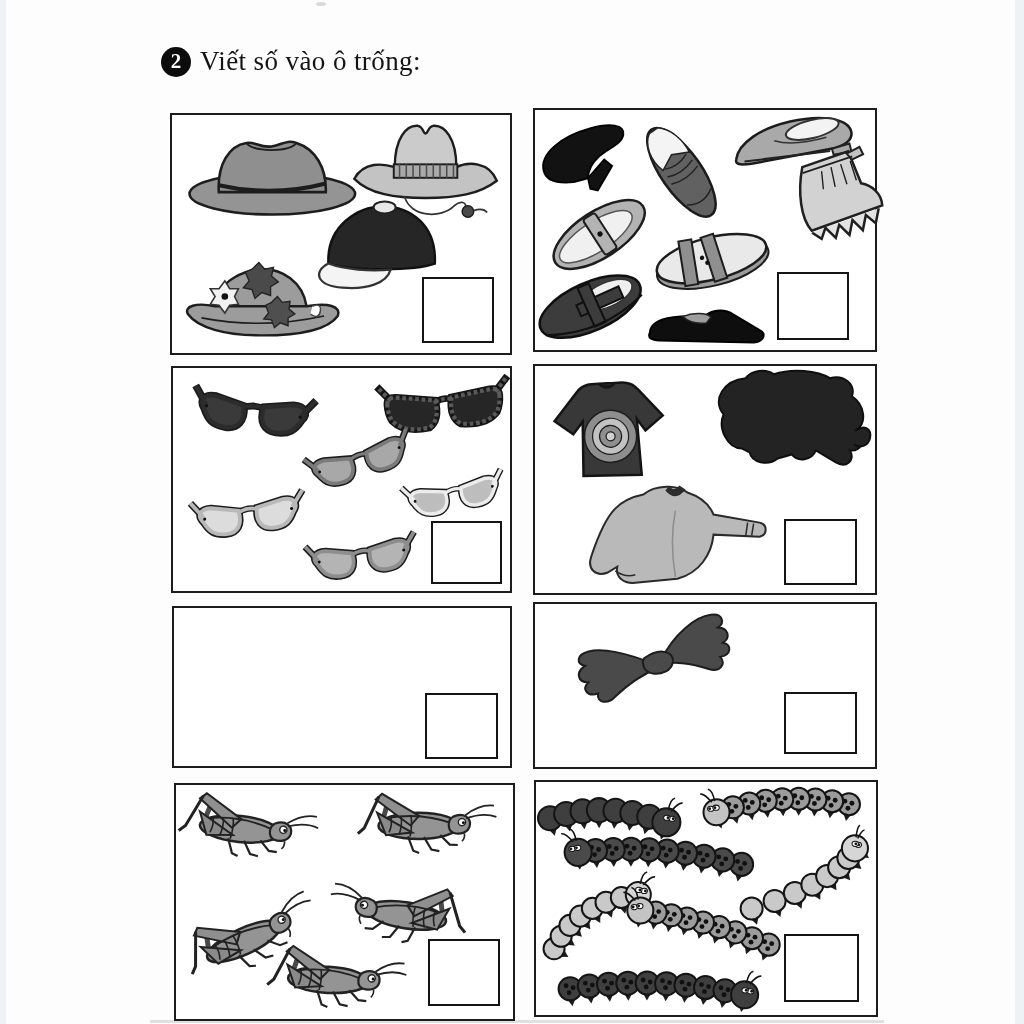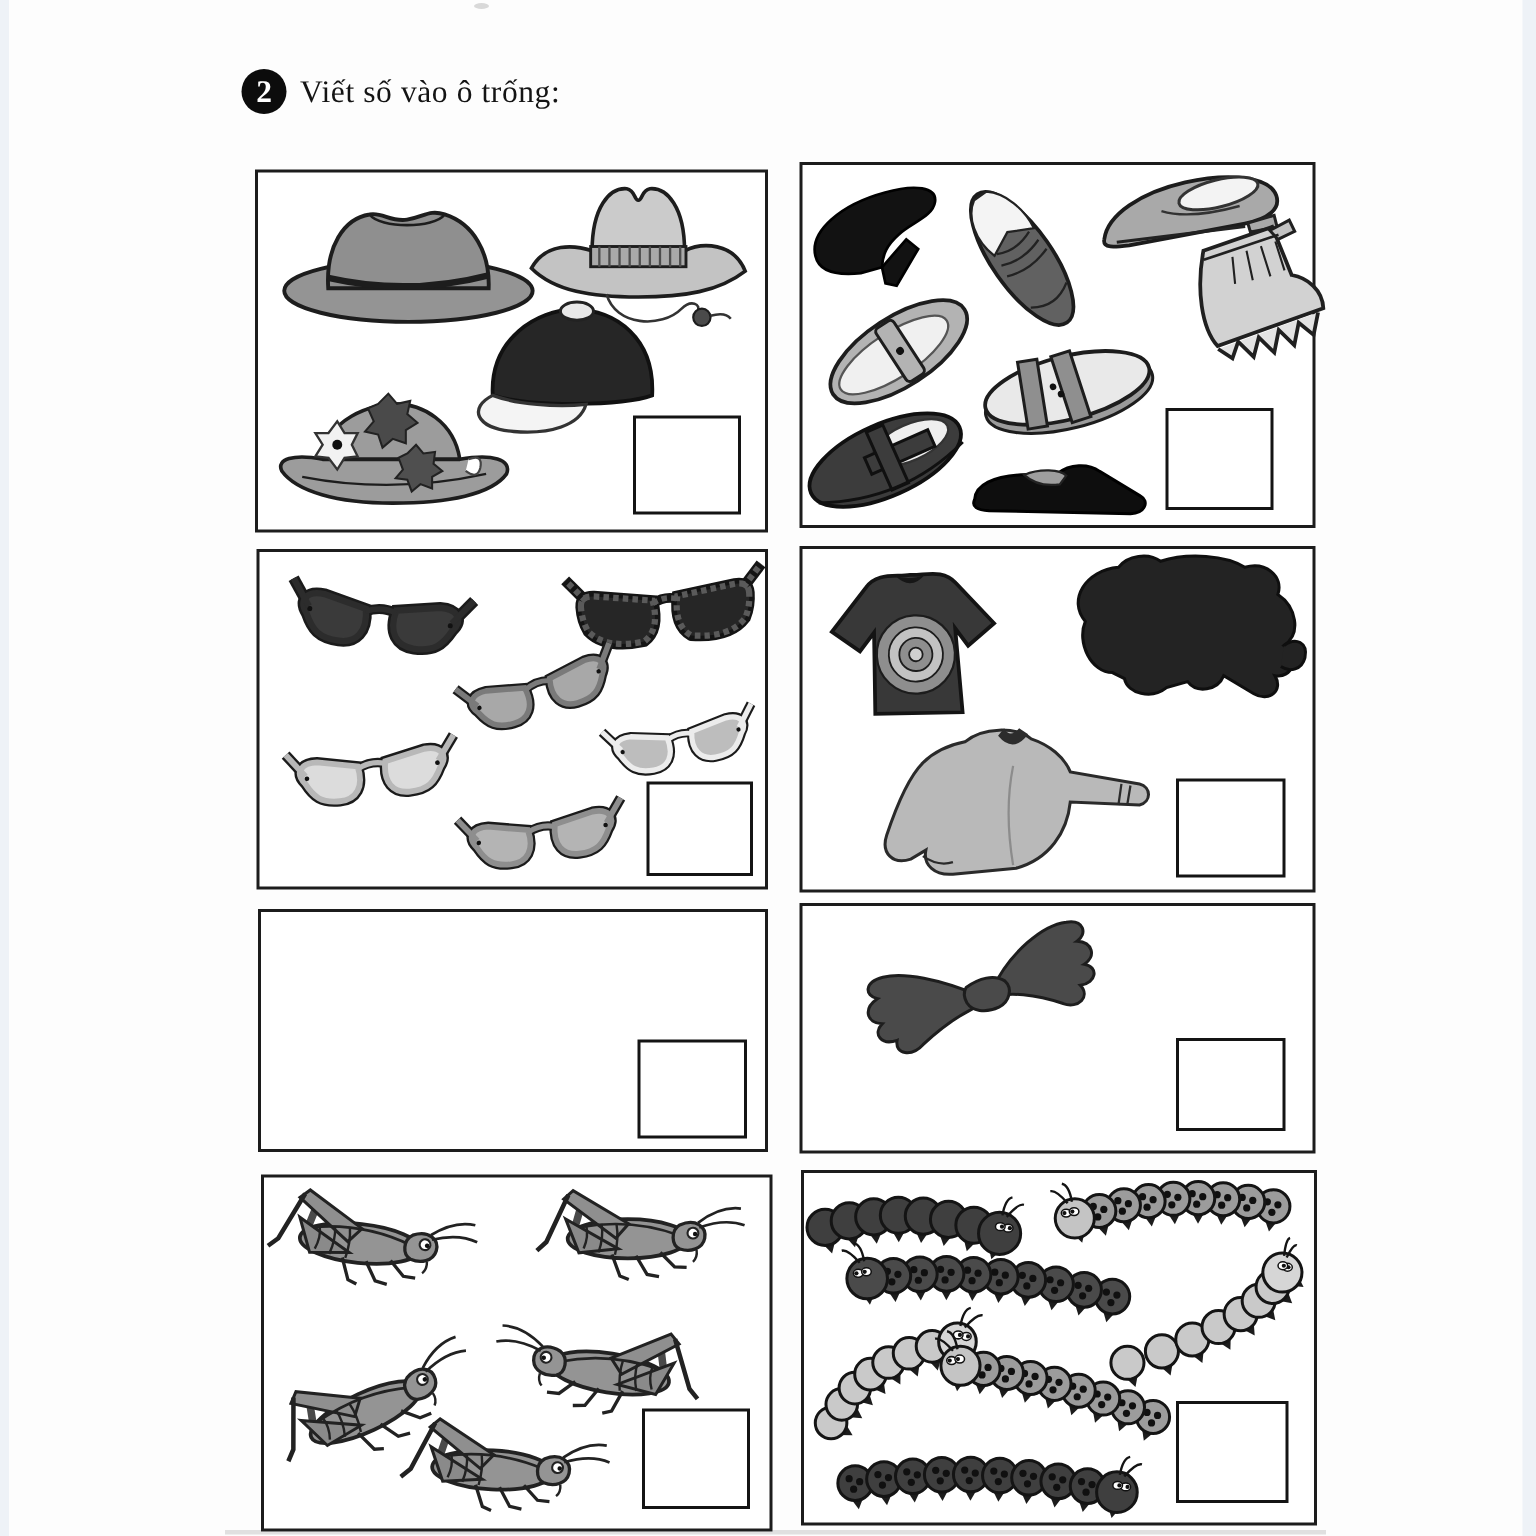--- a/index.html
+++ b/index.html
@@ -6,21 +6,21 @@
   .page{position:relative;width:1024px;height:1024px;background:#fdfdfd;overflow:hidden;
         font-family:"Liberation Serif",serif;}
   .edge-left{position:absolute;left:0;top:0;bottom:0;width:6px;background:#eef2f7;}
   .edge-right{position:absolute;right:0;top:0;bottom:0;width:9px;background:#eef2f7;}
   .scan-bottom{position:absolute;left:150px;right:140px;bottom:1px;height:3px;background:#c9c9c9;opacity:.55;}
   .speck{position:absolute;left:316px;top:2px;width:10px;height:4px;background:#d9d9d9;border-radius:50%;}
 
   .header{position:absolute;left:161px;top:46px;display:flex;align-items:center;gap:9px;}
   .badge{width:30px;height:30px;border-radius:50%;background:#0c0c0c;color:#ffffff;
          font-weight:bold;font-size:21px;display:flex;align-items:center;justify-content:center;}
-  .title{font-size:21px;color:#141414;letter-spacing:.4px;}
+  .title{font-size:27px;color:#141414;letter-spacing:.4px;}
 
   .panel{position:absolute;background:#ffffff;border:2.5px solid #1c1c1c;box-sizing:border-box;}
   .panel svg.art{position:absolute;left:0;top:0;width:100%;height:100%;overflow:visible;}
   #p1{left:170px;top:113px;width:342px;height:242px;}
   #p2{left:533px;top:108px;width:344px;height:244px;}
   #p3{left:171px;top:366px;width:341px;height:227px;}
   #p4{left:533px;top:364px;width:344px;height:231px;}
   #p5{left:172px;top:606px;width:340px;height:162px;}
   #p6{left:533px;top:602px;width:344px;height:167px;}
   #p7{left:174px;top:783px;width:341px;height:238px;}

